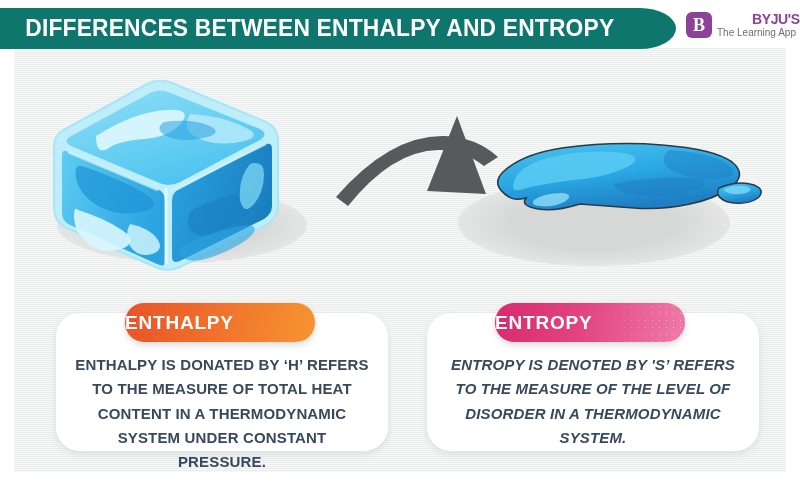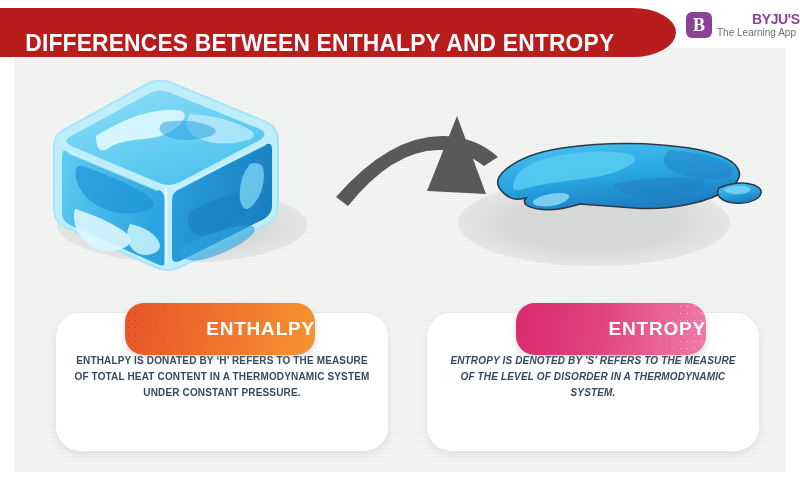--- a/index.html
+++ b/index.html
@@ -33,26 +33,26 @@
       repeating-linear-gradient(0deg, rgba(255,255,255,0.55) 0 1px, rgba(0,0,0,0) 1px 2px);
     pointer-events: none;
   }
 
   
   .banner {
     position: absolute;
     left: 0;
     top: 8px;
     width: 676px;
-    height: 49px;
-    background: #b91c1c;
+    height: 41px;
+    background: #0f766e;
     border-top-right-radius: 46px 26px;
     border-bottom-right-radius: 46px 26px;
     display: flex;
-    align-items: flex-end;
+    align-items: center;
   }
   .banner-title {
     color: #ffffff;
     font-size: 23.5px;
     font-weight: bold;
     letter-spacing: 0.2px;
     padding-left: 26px;
     white-space: nowrap;
     font-family: "Liberation Sans", sans-serif;
     transform: scaleX(0.97);
@@ -128,36 +128,36 @@
   .card-left  { left: 56px;  width: 332px; }
   .card-right { left: 427px; width: 332px; font-style: italic; }
 
   .card-body {
     position: absolute;
     left: 18px;
     right: 18px;
     top: 40px;
     text-align: center;
     color: #39495c;
-    font-size: 10px;
+    font-size: 15px;
     font-weight: bold;
     line-height: 1.62;
     letter-spacing: 0.15px;
     font-family: "Liberation Sans", sans-serif;
   }
 
   
   .pill {
     position: absolute;
     top: 303px;
-    height: 52px;
+    height: 39px;
     border-radius: 19px;
     display: flex;
     align-items: center;
-    justify-content: flex-end;
+    justify-content: flex-start;
     box-shadow: 0 3px 6px rgba(120,125,130,0.28);
     overflow: hidden;
   }
   .pill-label {
     color: #ffffff;
     font-size: 19px;
     font-weight: bold;
     letter-spacing: 0.8px;
     position: relative;
     z-index: 2;
@@ -176,21 +176,21 @@
     background: linear-gradient(100deg, #e8542a 0%, #ef6c2b 40%, #f79432 100%);
   }
   .pill-enthalpy .dots {
     background-image: radial-gradient(rgba(150,35,20,0.55) 0.9px, rgba(0,0,0,0) 1px);
     background-size: 7px 7px;
     -webkit-mask-image: linear-gradient(90deg, rgba(0,0,0,1) 0%, rgba(0,0,0,0.55) 16%, rgba(0,0,0,0) 30%);
             mask-image: linear-gradient(90deg, rgba(0,0,0,1) 0%, rgba(0,0,0,0.55) 16%, rgba(0,0,0,0) 30%);
   }
 
   .pill-entropy {
-    left: 516px;
+    left: 495px;
     width: 190px;
     background: linear-gradient(100deg, #d82a6d 0%, #e2447f 45%, #f07aa8 100%);
   }
   .pill-entropy .dots {
     background-image: radial-gradient(rgba(255,255,255,0.75) 0.9px, rgba(0,0,0,0) 1px);
     background-size: 7px 7px;
     -webkit-mask-image: linear-gradient(90deg, rgba(0,0,0,0) 0%, rgba(0,0,0,0) 62%, rgba(0,0,0,0.5) 78%, rgba(0,0,0,0.95) 100%);
             mask-image: linear-gradient(90deg, rgba(0,0,0,0) 0%, rgba(0,0,0,0) 62%, rgba(0,0,0,0.5) 78%, rgba(0,0,0,0.95) 100%);
   }
 </style>

